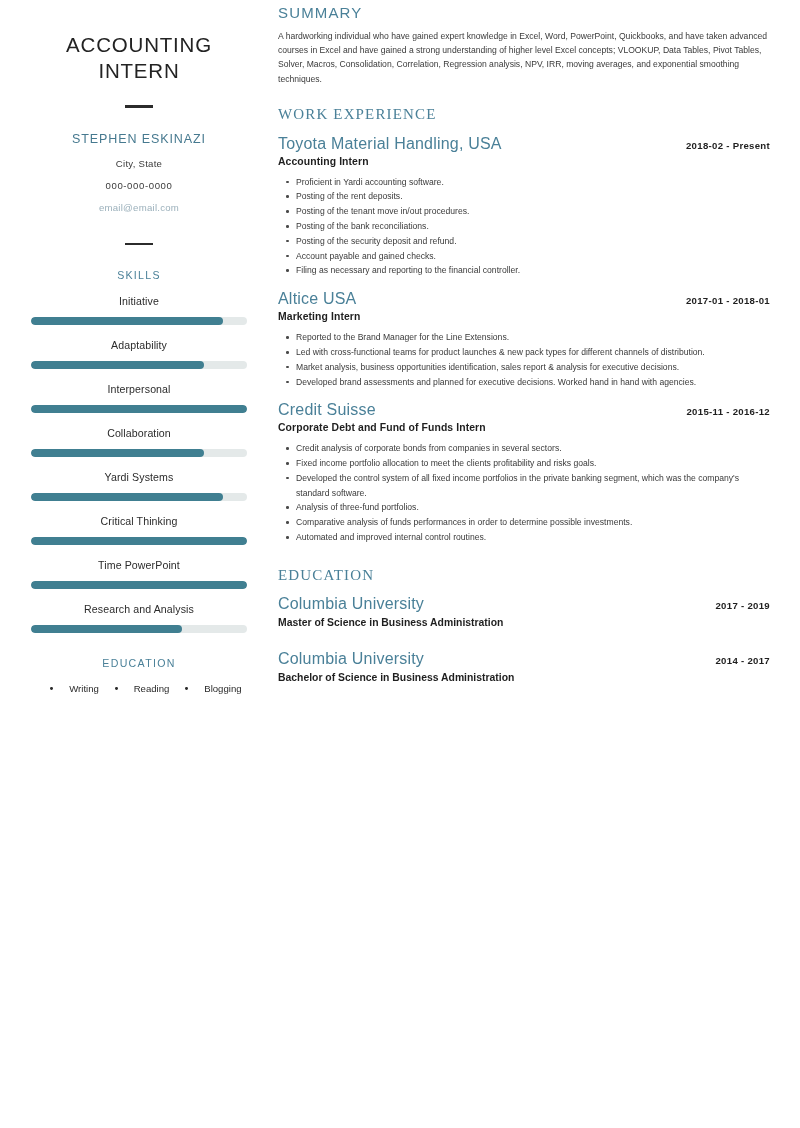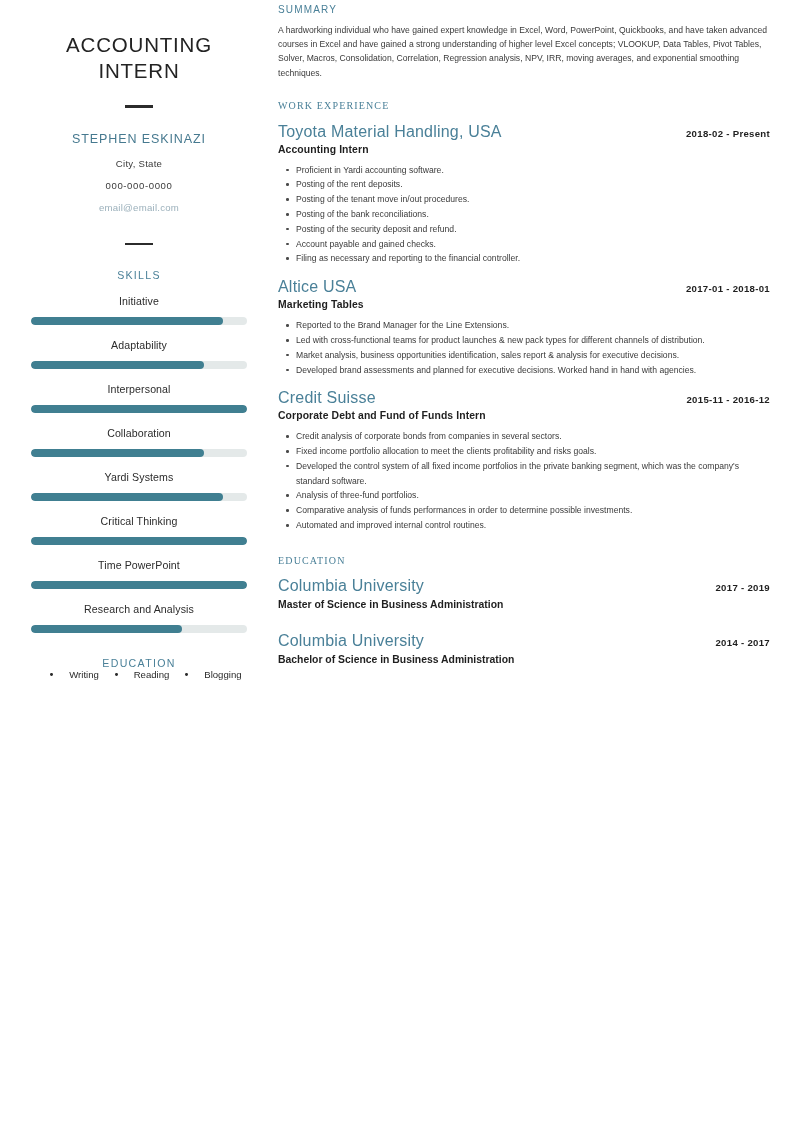--- a/index.html
+++ b/index.html
@@ -88,20 +88,21 @@
     margin: 0 auto;
     overflow: hidden;
   }
   .skill-fill {
     height: 8px;
     background: #407f91;
     border-radius: 4px;
   }
 
   .interests-row {
+    margin-top: 14px;
     display: flex;
     justify-content: center;
     align-items: center;
     gap: 2px;
   }
   .interest-item {
     font-size: 9.6px;
     color: #2b2b2b;
     display: flex;
     align-items: center;
@@ -115,21 +116,21 @@
     flex: none;
   }
 
   
   .right-col {
     width: 522px;
     box-sizing: border-box;
     padding: 4px 30px 0 0;
   }
   .section-heading {
-    font-size: 10px;
+    font-size: 15px;
     letter-spacing: 1.15px;
     color: #4a8098;
     font-weight: 400;
     margin: 0 0 8px 0;
   }
   .section-heading.spaced { margin-top: 20px; font-family: Liberation Serif, serif; }
 
   .summary-text {
     font-size: 8.6px;
     line-height: 1.65;
@@ -300,21 +301,21 @@
             <li>Posting of the security deposit and refund.</li>
             <li>Account payable and gained checks.</li>
             <li>Filing as necessary and reporting to the financial controller.</li>
           </ul>
         </div>
         <div class="entry">
           <div class="entry-header">
             <div class="entry-org">Altice USA</div>
             <div class="entry-dates">2017-01 - 2018-01</div>
           </div>
-          <div class="entry-role">Marketing Tables</div>
+          <div class="entry-role">Marketing Intern</div>
           <ul class="bullets">
             <li>Reported to the Brand Manager for the Line Extensions.</li>
             <li>Led with cross-functional teams for product launches &amp; new pack types for different channels of distribution.</li>
             <li>Market analysis, business opportunities identification, sales report &amp; analysis for executive decisions.</li>
             <li>Developed brand assessments and planned for executive decisions. Worked hand in hand with agencies.</li>
           </ul>
         </div>
         <div class="entry">
           <div class="entry-header">
             <div class="entry-org">Credit Suisse</div>

